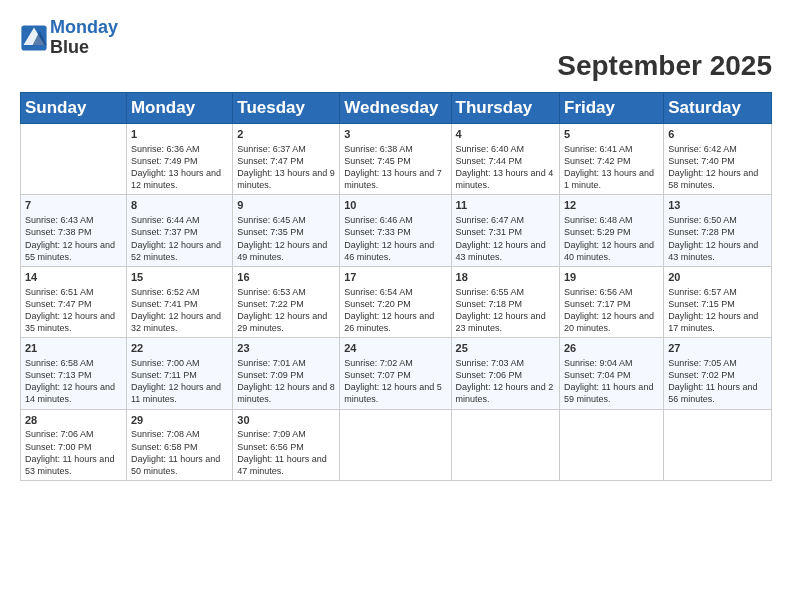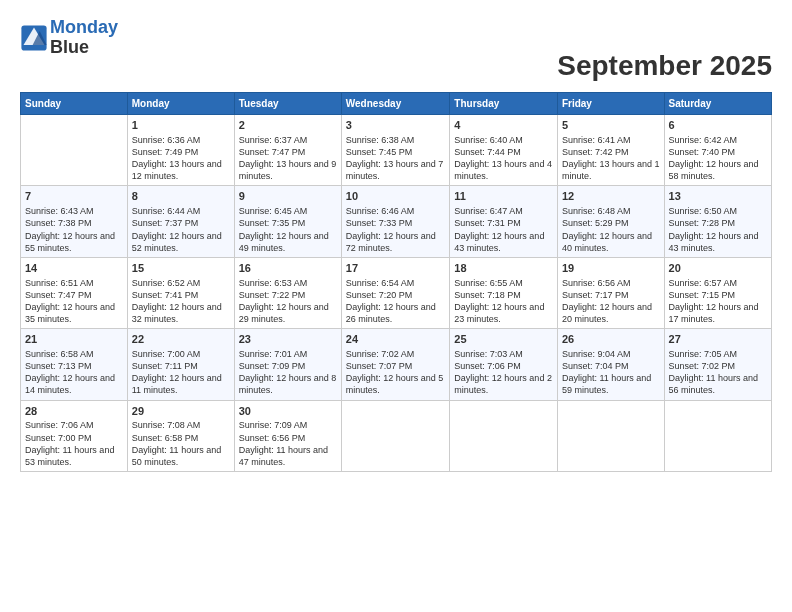--- a/index.html
+++ b/index.html
@@ -55,21 +55,21 @@
       color: #555;
     }
     .calendar {
       width: 100%;
       border-collapse: collapse;
       border: 1px solid #ccc;
     }
     .calendar th {
       background: #2a6bb5;
       color: #fff;
-      font-size: 10px;
+      font-size: 17px;
       font-weight: bold;
       padding: 5px 4px;
       text-align: left;
       border: 1px solid #1e5a9a;
     }
     .calendar td {
       vertical-align: top;
       border: 1px solid #ccc;
       padding: 3px 4px;
       width: 113px;
@@ -208,21 +208,21 @@
               <div>Sunrise: 6:45 AM</div>
               <div>Sunset: 7:35 PM</div>
               <div>Daylight: 12 hours and 49 minutes.</div>
             </div>
           </td>
           <td>
             <div class="cell-content">
               <span class="day-num">10</span>
               <div>Sunrise: 6:46 AM</div>
               <div>Sunset: 7:33 PM</div>
-              <div>Daylight: 12 hours and 72 minutes.</div>
+              <div>Daylight: 12 hours and 46 minutes.</div>
             </div>
           </td>
           <td>
             <div class="cell-content">
               <span class="day-num">11</span>
               <div>Sunrise: 6:47 AM</div>
               <div>Sunset: 7:31 PM</div>
               <div>Daylight: 12 hours and 43 minutes.</div>
             </div>
           </td>

